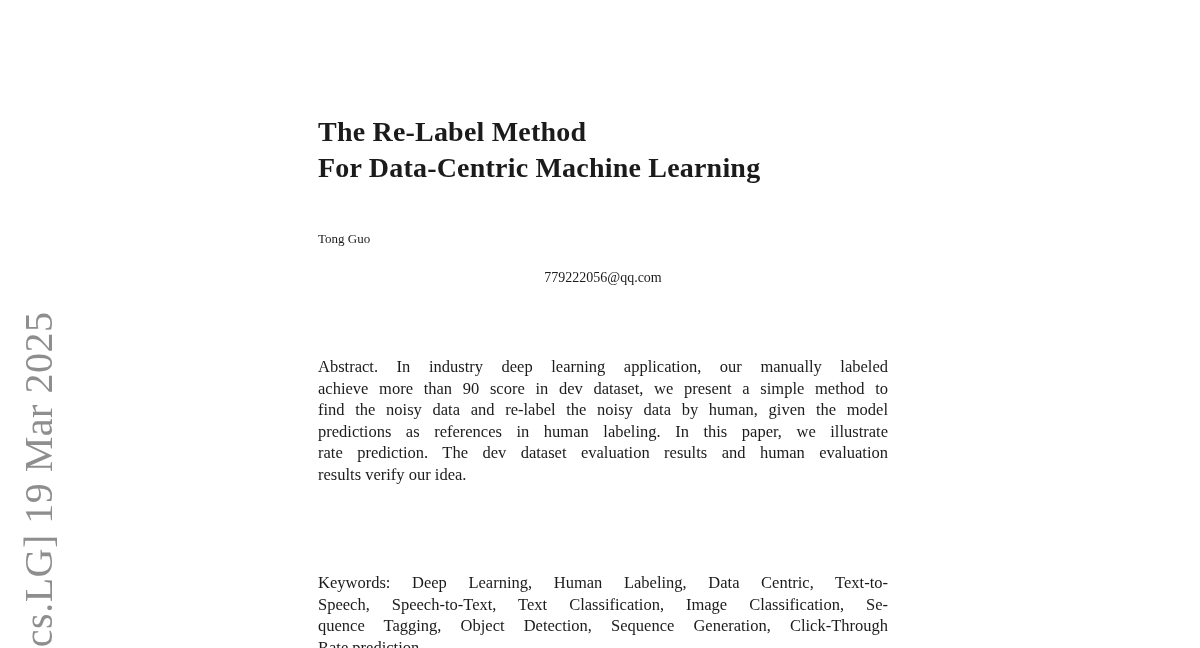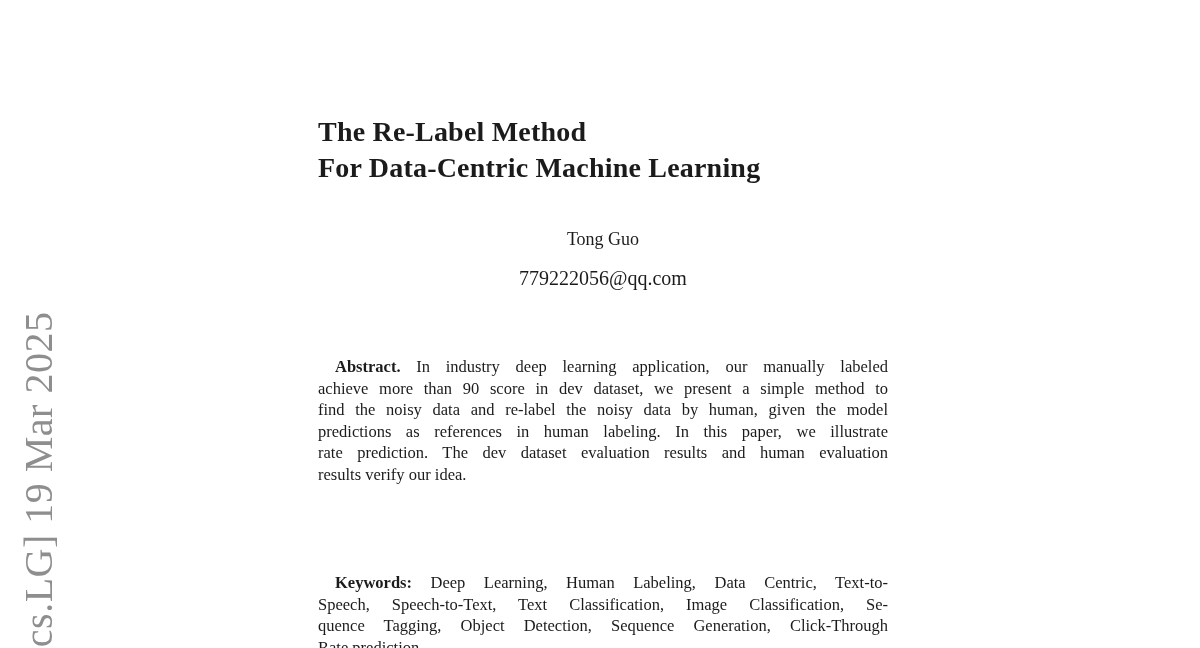--- a/index.html
+++ b/index.html
@@ -50,32 +50,32 @@
     font-size: 28px;
     line-height: 36px;
     letter-spacing: 0.2px;
   }
 
   .author {
     position: absolute;
     top: 227px;
     left: 0;
     width: 100%;
-    text-align: center;
-    font-size: 18px;
+    text-align: left;
+    font-size: 13px;
     line-height: 24px;
   }
 
   .email {
     position: absolute;
     top: 267px;
     left: 0;
     width: 100%;
     text-align: center;
-    font-size: 20px;
+    font-size: 14px;
     line-height: 22px;
   }
 
   .abstract {
     position: absolute;
     top: 356px;
     left: 0;
     width: 100%;
     font-size: 16.5px;
   }
@@ -92,22 +92,21 @@
     height: 21.5px;
     line-height: 21.5px;
     text-align: justify;
     text-align-last: justify;
     white-space: normal;
   }
   .jline.last {
     text-align-last: left;
   }
   .lead-label {
-    font-weight: bold;
-    margin-left: 17px;
+    font-weight: normal;
   }
 </style>
 </head>
 <body>
 
 <div id="page">
 
   <div class="watermark">[cs.LG] 19 Mar 2025</div>
 
   <div class="content">

